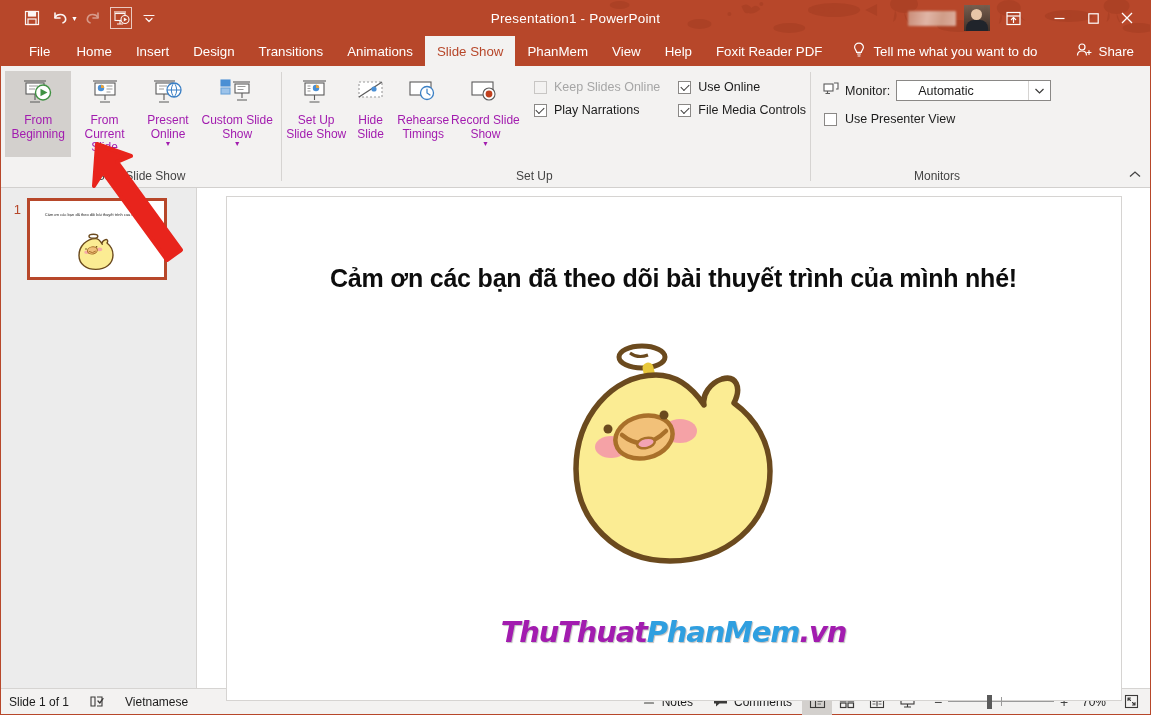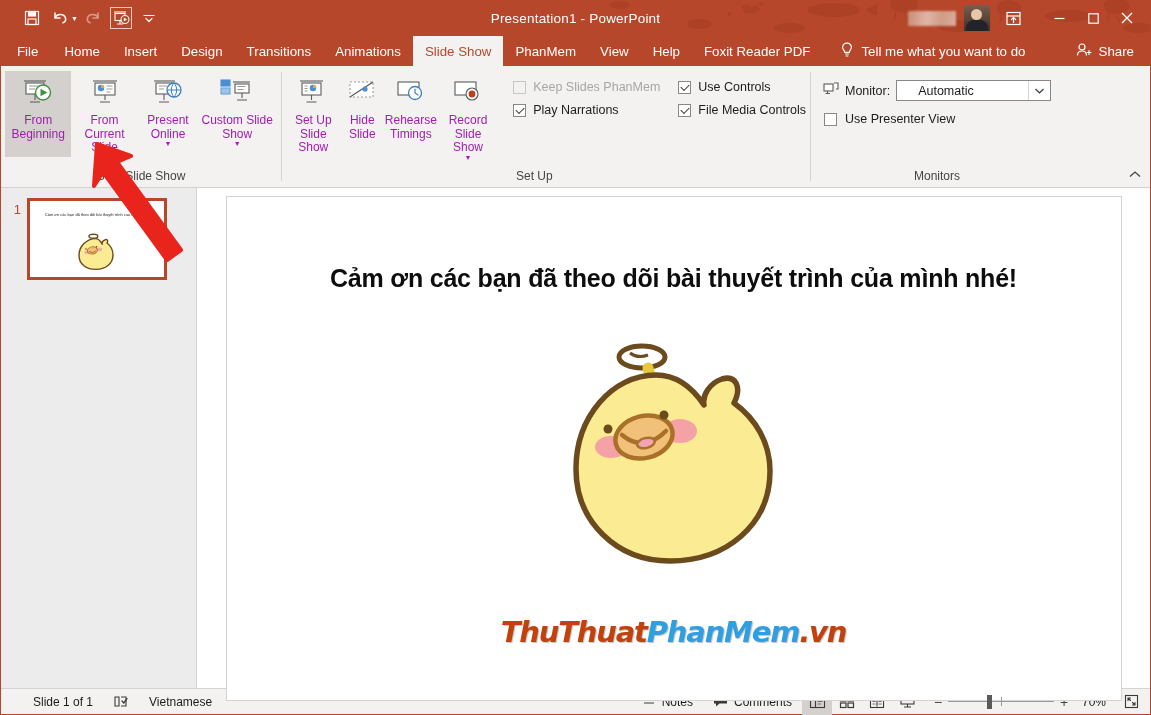--- a/index.html
+++ b/index.html
@@ -86,21 +86,21 @@
   
   .tabstrip {
     height: 30px; background: #b7472a;
     display: flex; align-items: stretch; flex: 0 0 30px;
     position: relative; z-index: 3;
   }
   .tab {
     padding: 0 12px; display: flex; align-items: center;
     color: #fff; font-size: 13.3px; white-space: nowrap;
   }
-  .tab.first { padding-left: 16px; padding-right: 14px; }
+  .tab.first { padding-left: 28px; padding-right: 14px; }
   .tab.active { background: #f3f2f1; color: #b7472a; }
   .tellme {
     display: flex; align-items: center; gap: 7px;
     color: #fff; font-size: 13.3px; padding-left: 18px;
   }
   .share {
     margin-left: auto; display: flex; align-items: center; gap: 6px;
     color: #fff; font-size: 13.3px; padding-right: 16px;
   }
 
@@ -189,31 +189,31 @@
     letter-spacing: -.2px;
   }
   .slide-chick { position: absolute; left: 50%; top: 142px; transform: translateX(-50%); }
   .watermark {
     position: absolute; left: 50%; top: 418px; transform: translateX(-50%);
     font-size: 29px; font-weight: bold; font-style: italic;
     font-family: "DejaVu Sans", sans-serif;
     letter-spacing: -1.2px; white-space: nowrap;
     text-shadow: 1px 1px 1px rgba(0,0,0,.25);
   }
-  .wm-red { color: #c2410c; }
+  .wm-red { color: #a21caf; }
   .wm-blue { color: #2f9fe0; }
 
   
   .arrow { position: absolute; left: 0; top: 0; pointer-events: none; z-index: 20; }
 
   
   .statusbar {
     flex: 0 0 26px; height: 26px; background: #f3f2f1;
     border-top: 1px solid #d6d4d2;
-    display: flex; align-items: center; font-size: 12px; color: #1c1c1c; padding-left: 24px;
+    display: flex; align-items: center; font-size: 12px; color: #1c1c1c;
   }
   .sb-item { display: flex; align-items: center; gap: 6px; padding: 0 10px; height: 26px; white-space: nowrap; }
   .sb-left { padding-left: 8px; }
   .sb-right { margin-left: auto; display: flex; align-items: center; height: 26px; }
   .viewbtn {
     width: 30px; height: 26px; display: flex; align-items: center; justify-content: center;
   }
   .viewbtn.active { background: #d3d0cd; }
   .zoomrow { display: flex; align-items: center; gap: 0; padding: 0 6px; }
   .zsign { width: 20px; text-align: center; font-size: 14px; color: #444; }
@@ -480,32 +480,32 @@
               <circle cx="21" cy="16" r="3.4" fill="#c0401e" stroke="none"></circle>
             </svg>
           </span>
           <span class="lbl">Record Slide<br>Show</span>
           <span class="drop">▼</span>
         </div>
 
         <div class="checkcol" style="padding-left:14px;">
           <div class="chk disabled">
             <span class="cbox"></span>
-            <span>Keep Slides PhanMem</span>
+            <span>Keep Slides Online</span>
           </div>
           <div class="chk">
             <span class="cbox checked"></span>
             <span>Play Narrations</span>
           </div>
         </div>
 
         <div class="checkcol" style="padding-left:18px;">
           <div class="chk">
             <span class="cbox checked"></span>
-            <span>Use Controls</span>
+            <span>Use Online</span>
           </div>
           <div class="chk">
             <span class="cbox checked"></span>
             <span>File Media Controls</span>
           </div>
         </div>
       </div>
       <div class="rgroup-label" style="text-align:left;padding-left:234px;">Set Up</div>
     </div>
 

